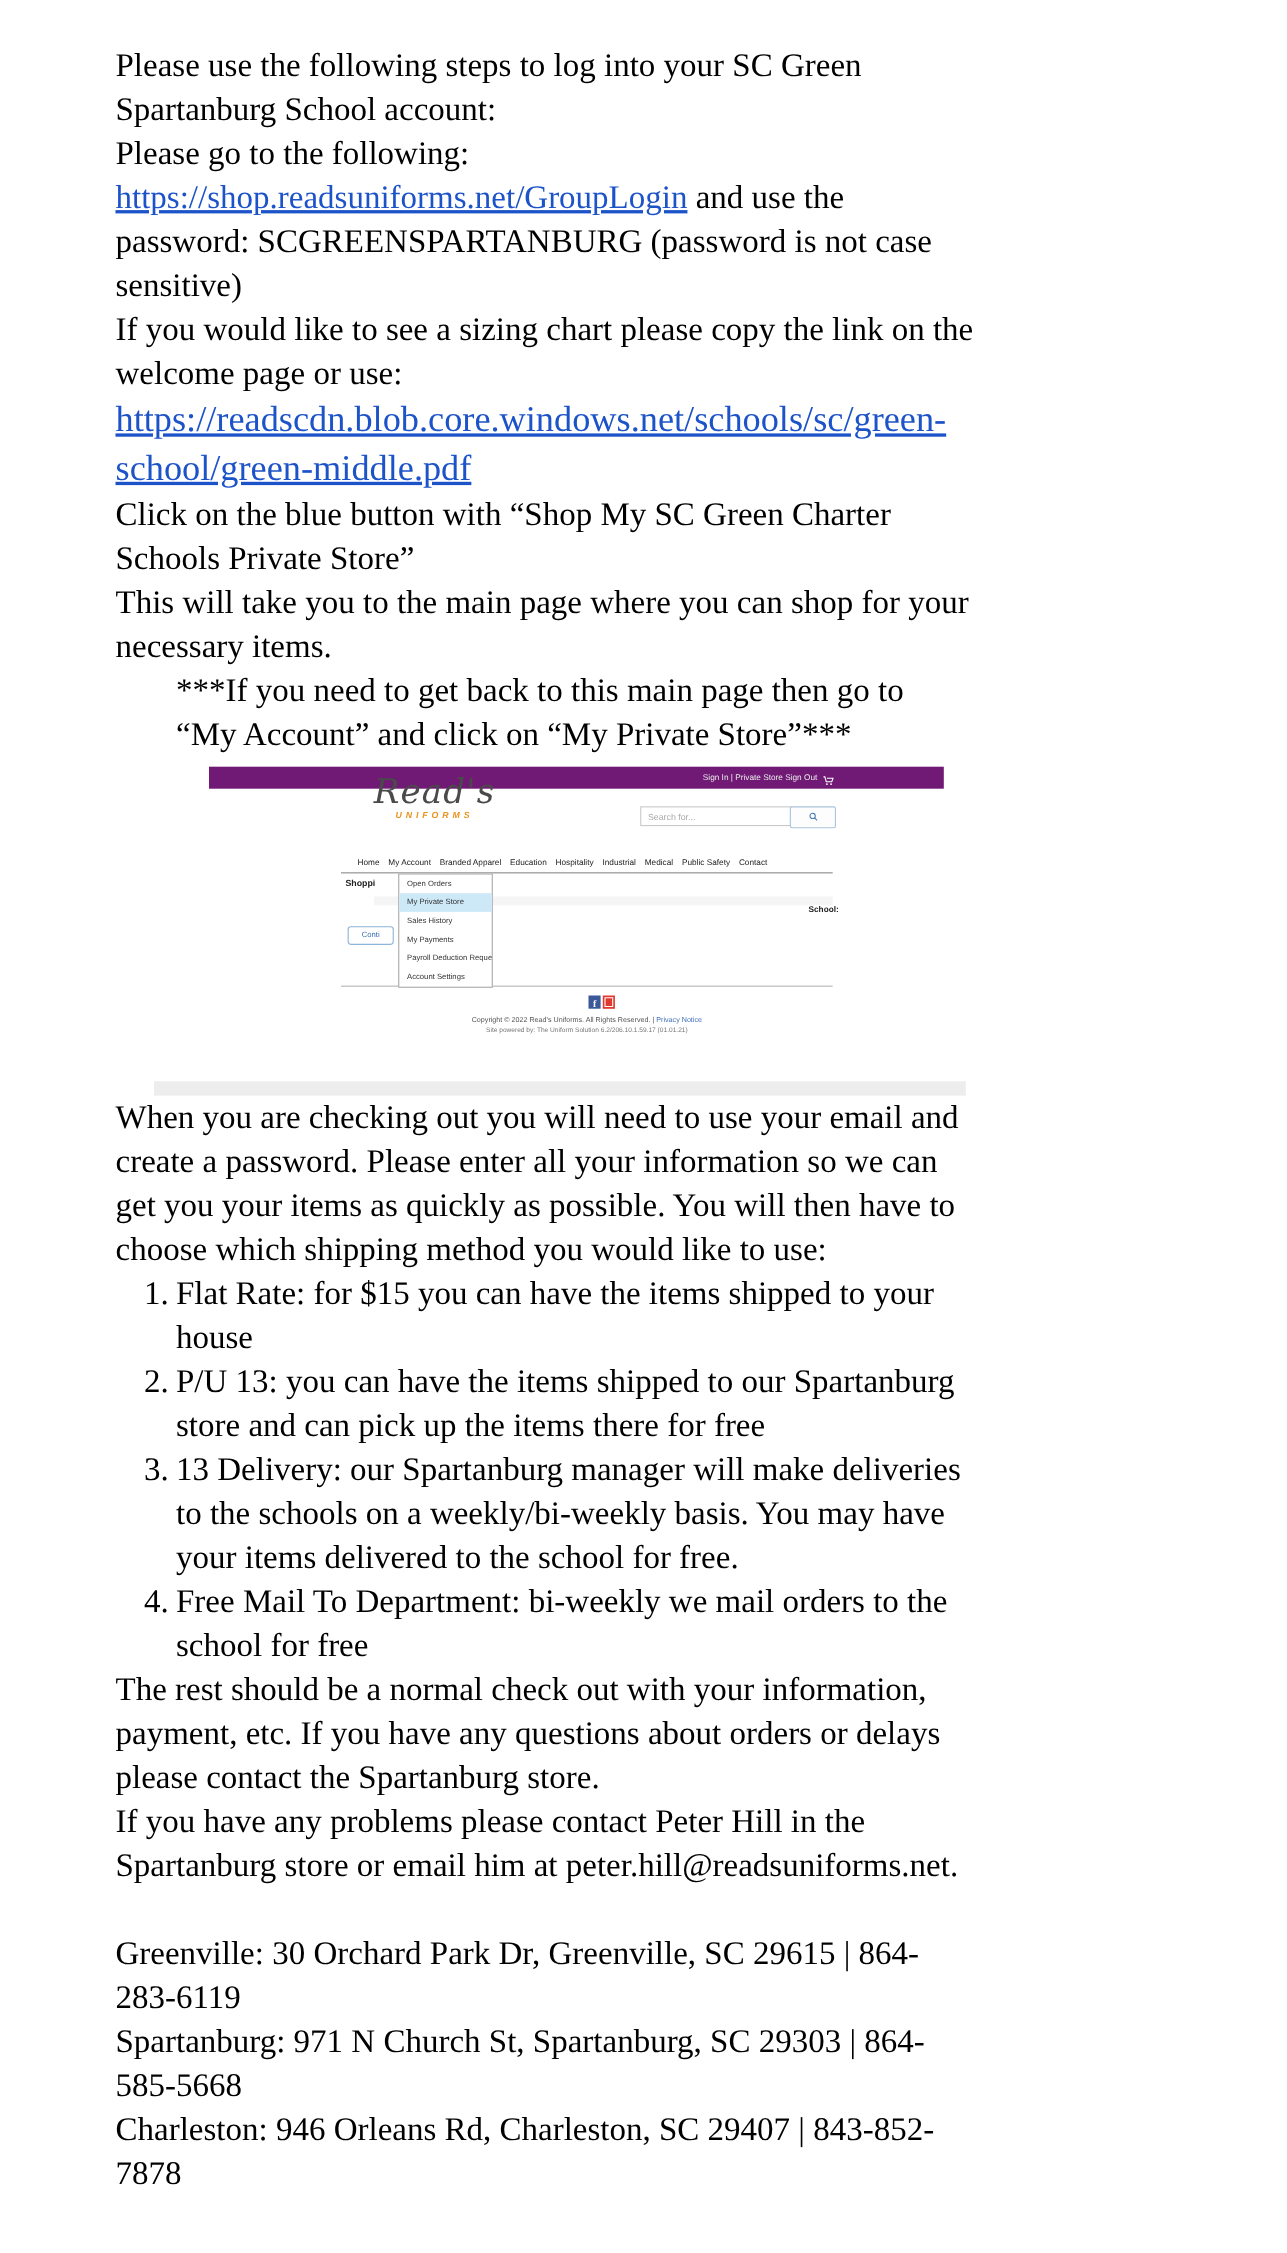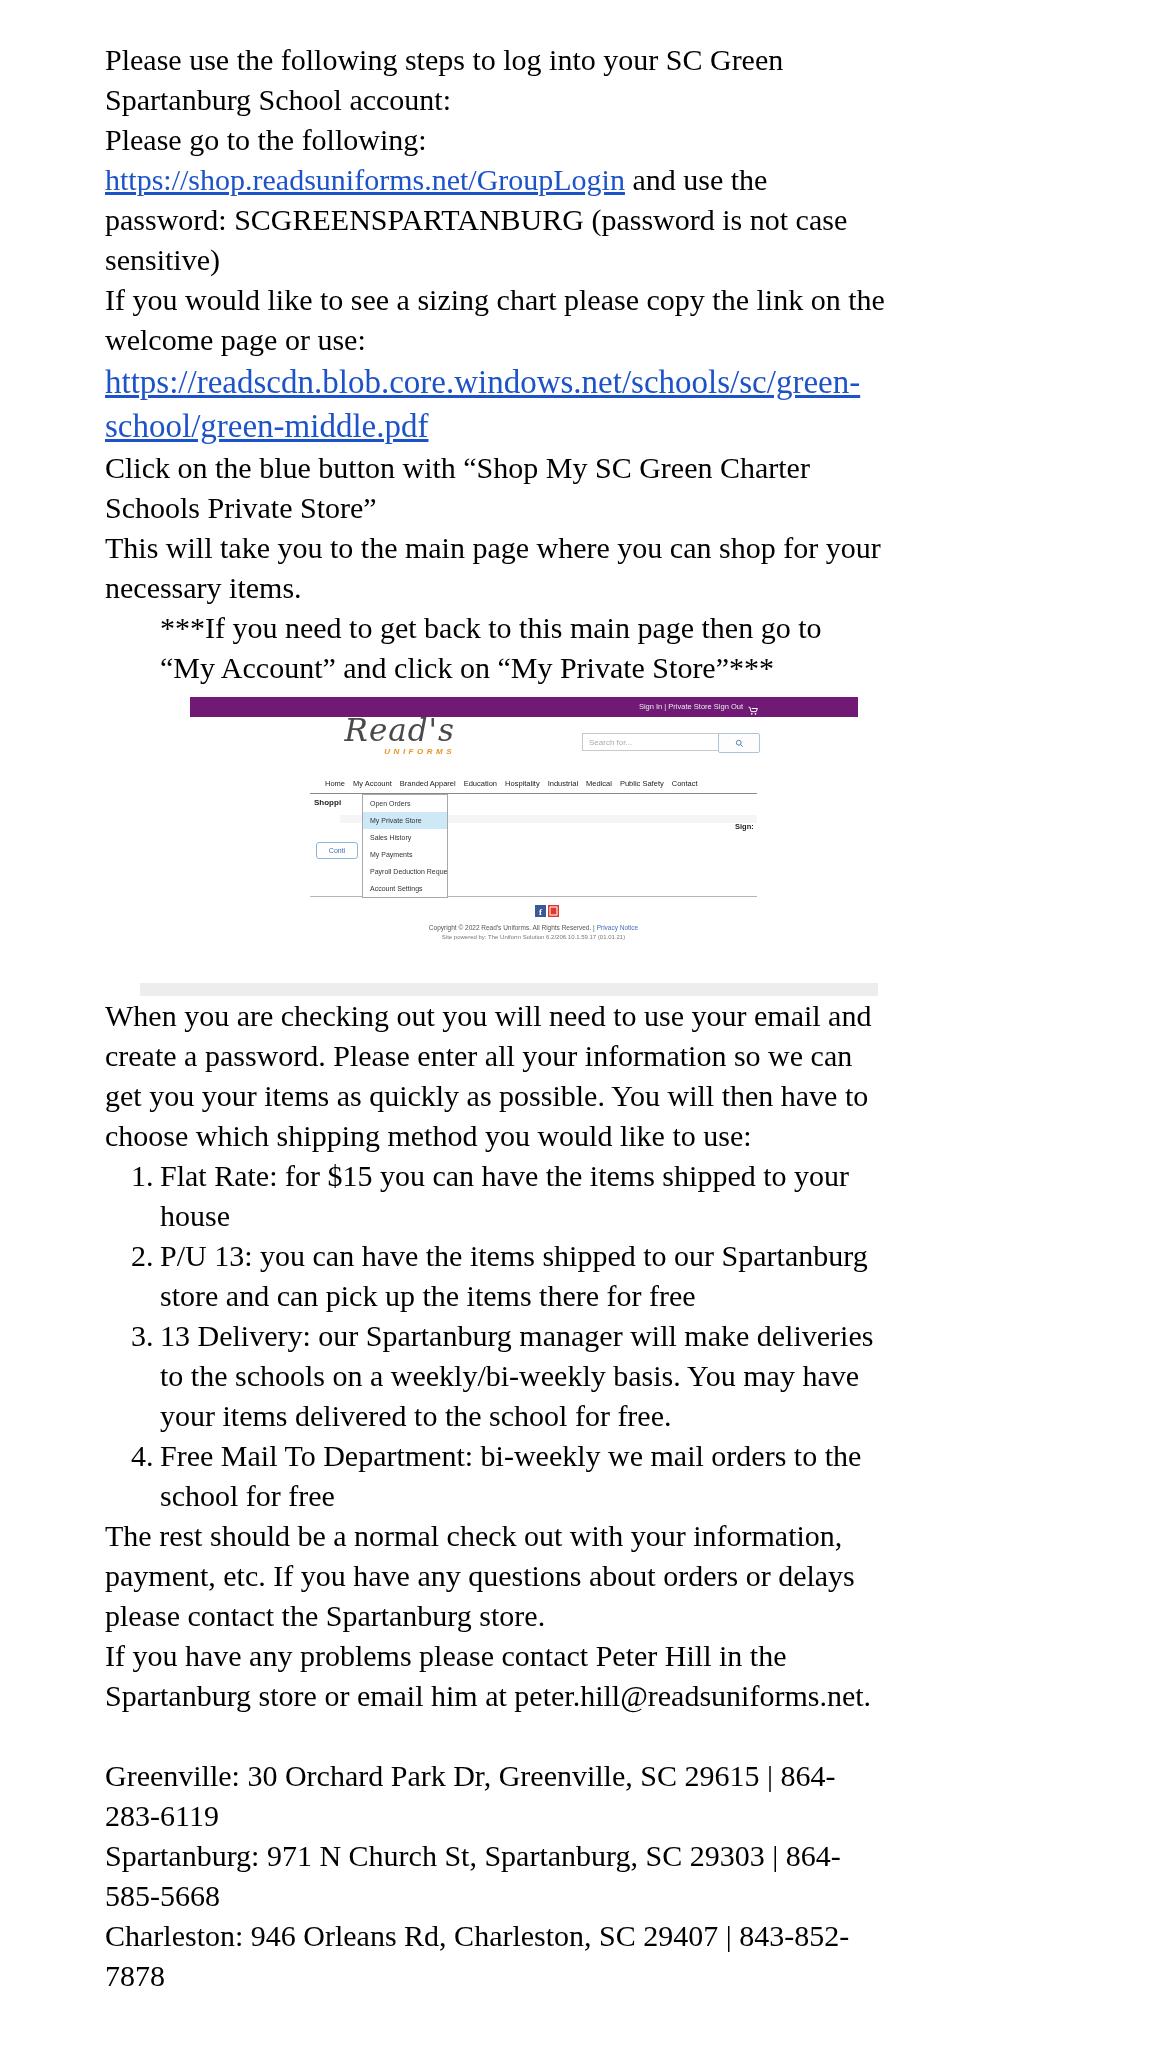--- a/index.html
+++ b/index.html
@@ -17,21 +17,21 @@
   .blank{height:40px;}
 
   
   .siteshot{
     position:relative;margin-left:35px;margin-top:8px;width:738px;height:300px;
     background:#ffffff;font-family:"Liberation Sans", sans-serif;
   }
   .ss-topbar{position:absolute;left:50px;top:1px;width:668px;height:20px;background:#701a75;}
   .ss-topbar-links{position:absolute;right:115px;top:5px;font-size:7.5px;color:#e9e9e9;white-space:nowrap;}
   .ss-cart{position:absolute;right:100px;top:5px;}
-  .ss-logo{position:absolute;left:195px;top:19px;width:120px;text-align:right;}
+  .ss-logo{position:absolute;left:195px;top:9px;width:120px;text-align:center;}
   .ss-logo-script{font-family:"DejaVu Serif", serif;font-style:italic;font-size:31px;line-height:31px;color:#4a4a4a;letter-spacing:1px;}
   .ss-logo-sub{font-size:8px;font-weight:bold;letter-spacing:3.5px;color:#e8931c;margin-top:1px;font-style:italic;}
   .ss-search{position:absolute;left:442px;top:37px;width:130px;height:16px;border:1px solid #c9c9c9;
     font-size:8px;color:#999;padding:0 0 0 6px;font-family:"Liberation Sans", sans-serif;}
   .ss-search::placeholder{color:#aaa;}
   .ss-searchbtn{position:absolute;left:578px;top:37px;width:40px;height:18px;background:#fdfdfd;
     border:1px solid #a9c4dc;border-radius:2px;display:flex;align-items:center;justify-content:center;}
   .ss-nav{position:absolute;left:185px;top:83px;width:450px;display:flex;gap:8px;font-size:7.5px;color:#222;white-space:nowrap;}
   .ss-nav span{cursor:pointer;}
   .ss-rule1{position:absolute;left:170px;top:97px;width:447px;height:0;border-top:1px solid #8a8a8a;}
@@ -112,21 +112,21 @@
         <span>Hospitality</span>
         <span>Industrial</span>
         <span>Medical</span>
         <span>Public Safety</span>
         <span>Contact</span>
       </div>
     <div class="ss-rule1"></div>
 
     <div class="ss-shoppi">Shoppi</div>
     <div class="ss-grayband"></div>
-    <div class="ss-total">Sign:</div>
+    <div class="ss-total">School:</div>
     <div class="ss-contibtn">Conti</div>
 
     <div class="ss-dropdown">
         <div class="item">Open Orders</div>
         <div class="item sel">My Private Store</div>
         <div class="item">Sales History</div>
         <div class="item">My Payments</div>
         <div class="item">Payroll Deduction Request</div>
         <div class="item">Account Settings</div>
       </div>

